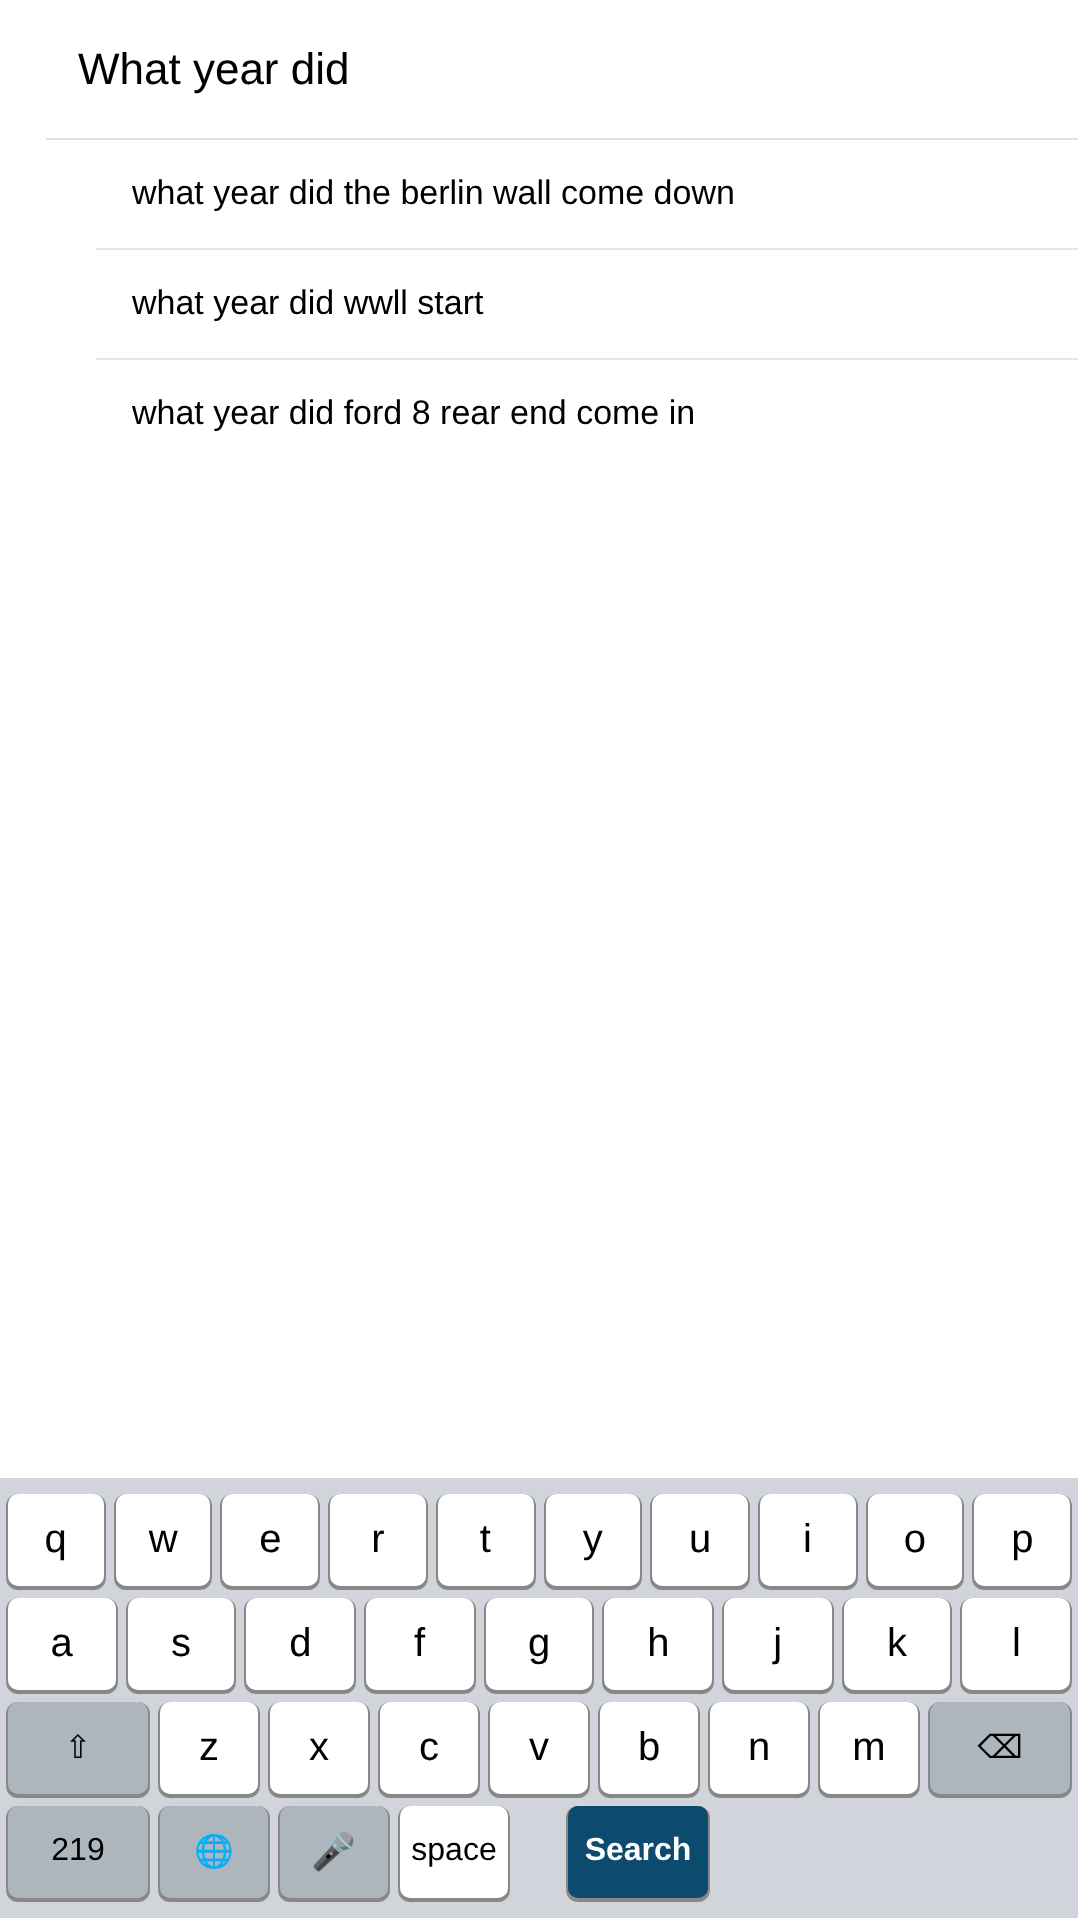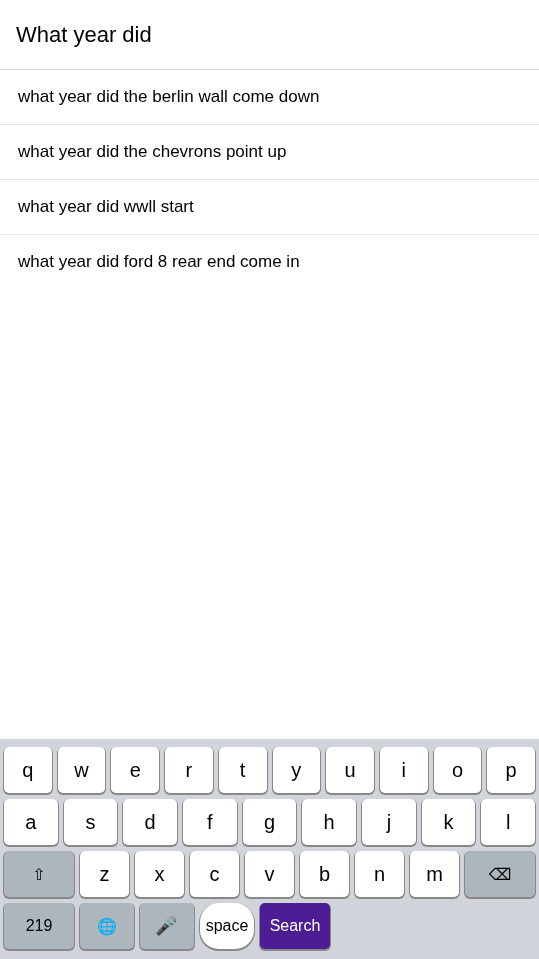--- a/index.html
+++ b/index.html
@@ -18,20 +18,21 @@
       width: 100%;
       position: relative;
     }
 
     .search-bar {
       display: flex;
       align-items: center;
       padding: 12px 16px;
       border-bottom: 1px solid #e0e0e0;
       min-height: 70px;
+      margin-left: 23px;
     }
 
     .search-input {
       flex: 1;
       font-size: 22px;
       color: #000;
       border: none;
       outline: none;
       background: transparent;
       caret-color: #000;
@@ -54,20 +55,21 @@
       background: #fff;
     }
 
     .suggestion-item {
       padding: 16px 18px;
       font-size: 17px;
       color: #000;
       border-bottom: 1px solid #e5e5e5;
       cursor: pointer;
       line-height: 1.3;
+      margin-left: 48px;
     }
 
     .suggestion-item:last-child {
       border-bottom: none;
     }
 
     
     .keyboard {
       background: #d1d5db;
       position: absolute;
@@ -111,28 +113,28 @@
     .key.wide-key {
       min-width: 70px;
       flex: 1.5;
       font-size: 16px;
     }
 
     .key.space-key {
       flex: 4;
       font-size: 16px;
       color: #000;
-      border-radius: 19px;
     }
 
     .key.blue-key {
-      background: #4c1d95;
+      background: #0c4a6e;
       color: #fff;
       font-size: 16px;
-      font-weight: 400;
+      font-weight: 700;
+      margin-left: 24px;
     }
 
     .key.icon-key {
       font-size: 16px;
     }
 
     .key.mic-key {
       font-size: 18px;
     }
 
@@ -152,21 +154,20 @@
 
 <div class="search-panel" style="height: 739px; overflow: hidden;">
   <div class="search-bar">
     <input type="text" class="search-input" value="What year did" style="">
     <button class="clear-btn"></button>
   </div>
 
   <div class="suggestions-list">
 
   <div class="suggestion-item">what year did the berlin wall come down</div>
-      <div class="suggestion-item">what year did the chevrons point up</div>
       <div class="suggestion-item">what year did wwll start</div>
       <div class="suggestion-item">what year did ford 8 rear end come in</div>
     </div>
 </div>
 
 <div class="keyboard">
 
   <div class="key-row">
     <div class="key">q</div>
     <div class="key">w</div>

